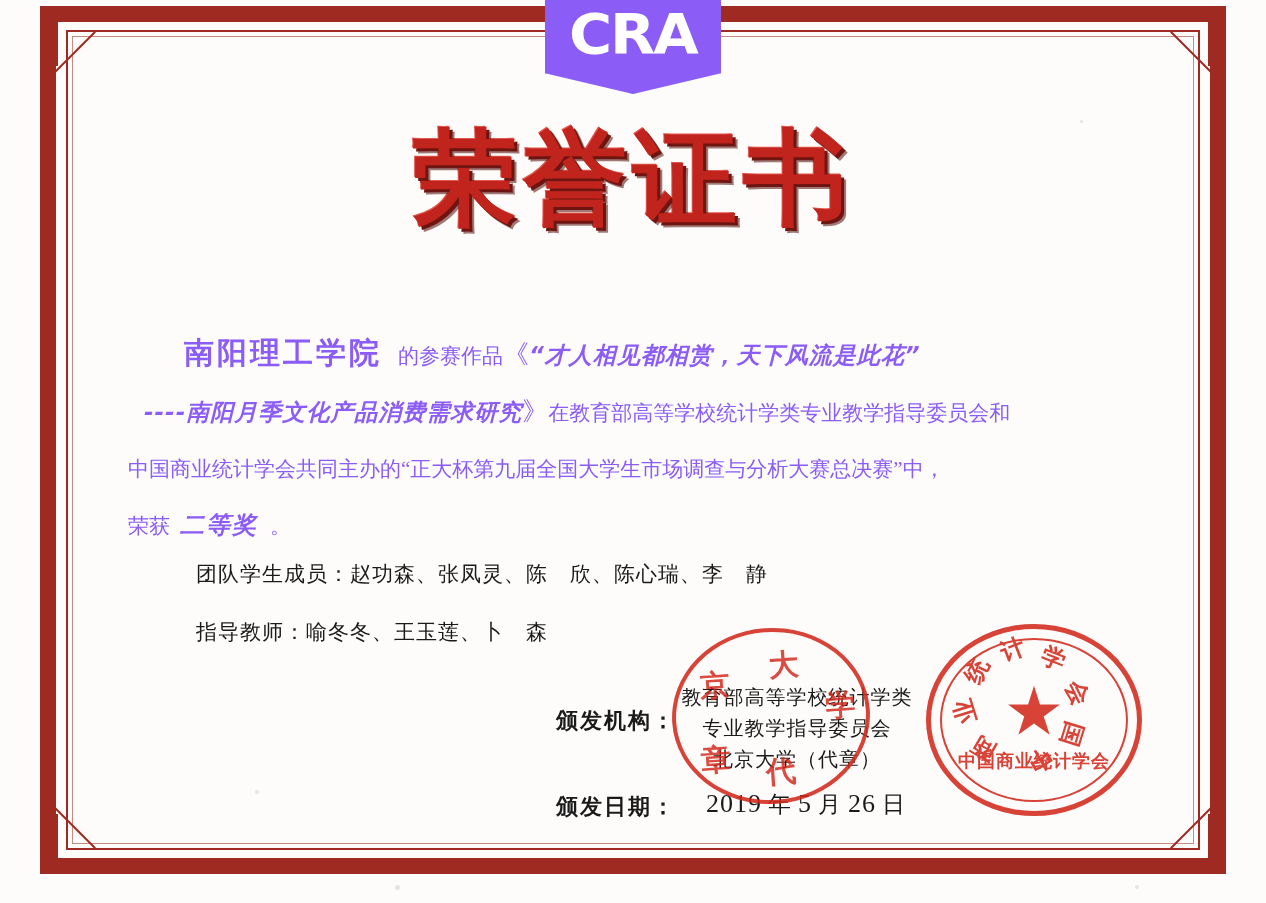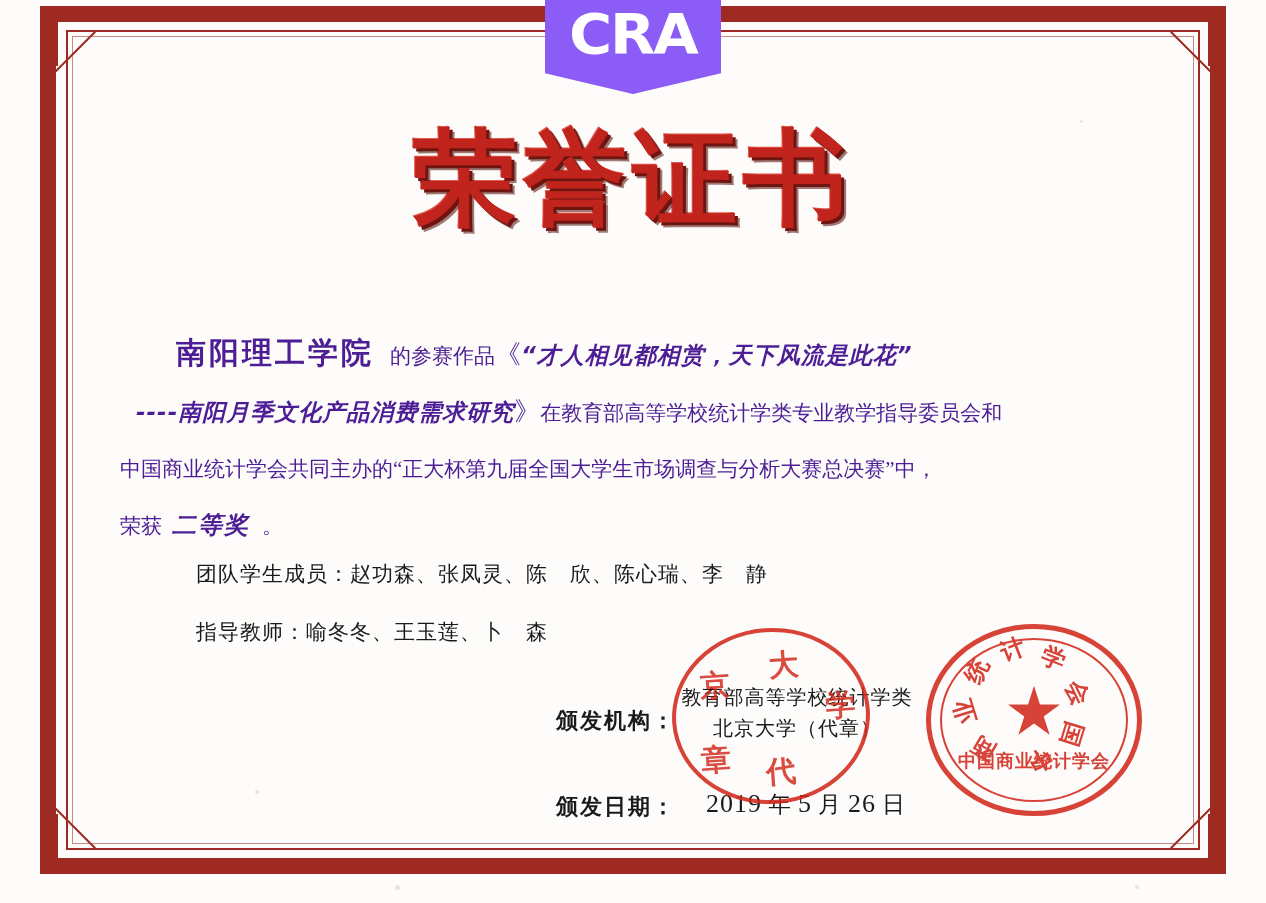--- a/index.html
+++ b/index.html
@@ -109,26 +109,26 @@
     color: #c0241c;
     text-shadow:
        3px 3px 0 #6e1511,
        5px 5px 0 rgba(80,12,8,.55),
       -1px -1px 0 #e2584f;
   }
 
   
   .body-block {
     position: absolute;
-    left: 120px;
+    left: 128px;
     top: 325px;
     width: 1018px;
     font-size: 21px;
     line-height: 56px;
-    color: #4c1d95;
+    color: #8b5cf6;
     text-align: justify;
   }
   .line { white-space: nowrap; }
   .line.l2 { margin-left: 16px; }
 
   .org {
     font-family: "DejaVu Sans", sans-serif;
     font-weight: 700;
     font-size: 30px;
     letter-spacing: 3px;
@@ -330,20 +330,21 @@
       <span>荣获</span><span class="award">二等奖</span><span>。</span>
     </div>
   </div>
 
   <div class="members">团队学生成员：赵功森、张凤灵、陈　欣、陈心瑞、李　静</div>
   <div class="teachers">指导教师：喻冬冬、王玉莲、卜　森</div>
 
   <div class="issuer-label">颁发机构：</div>
   <div class="issuer-lines">
     <div>教育部高等学校统计学类</div>
+    <div>专业教学指导委员会</div>
     <div>北京大学（代章）</div>
   </div>
 
   <div class="date-label">颁发日期：</div>
   <div class="date-value">
     <b>2019</b><span>年</span><b>5</b><span>月</span><b>26</b><span>日</span>
   </div>
 
   <div class="seal seal-left">
     <span class="seal-left-glyph slg1">京</span>

